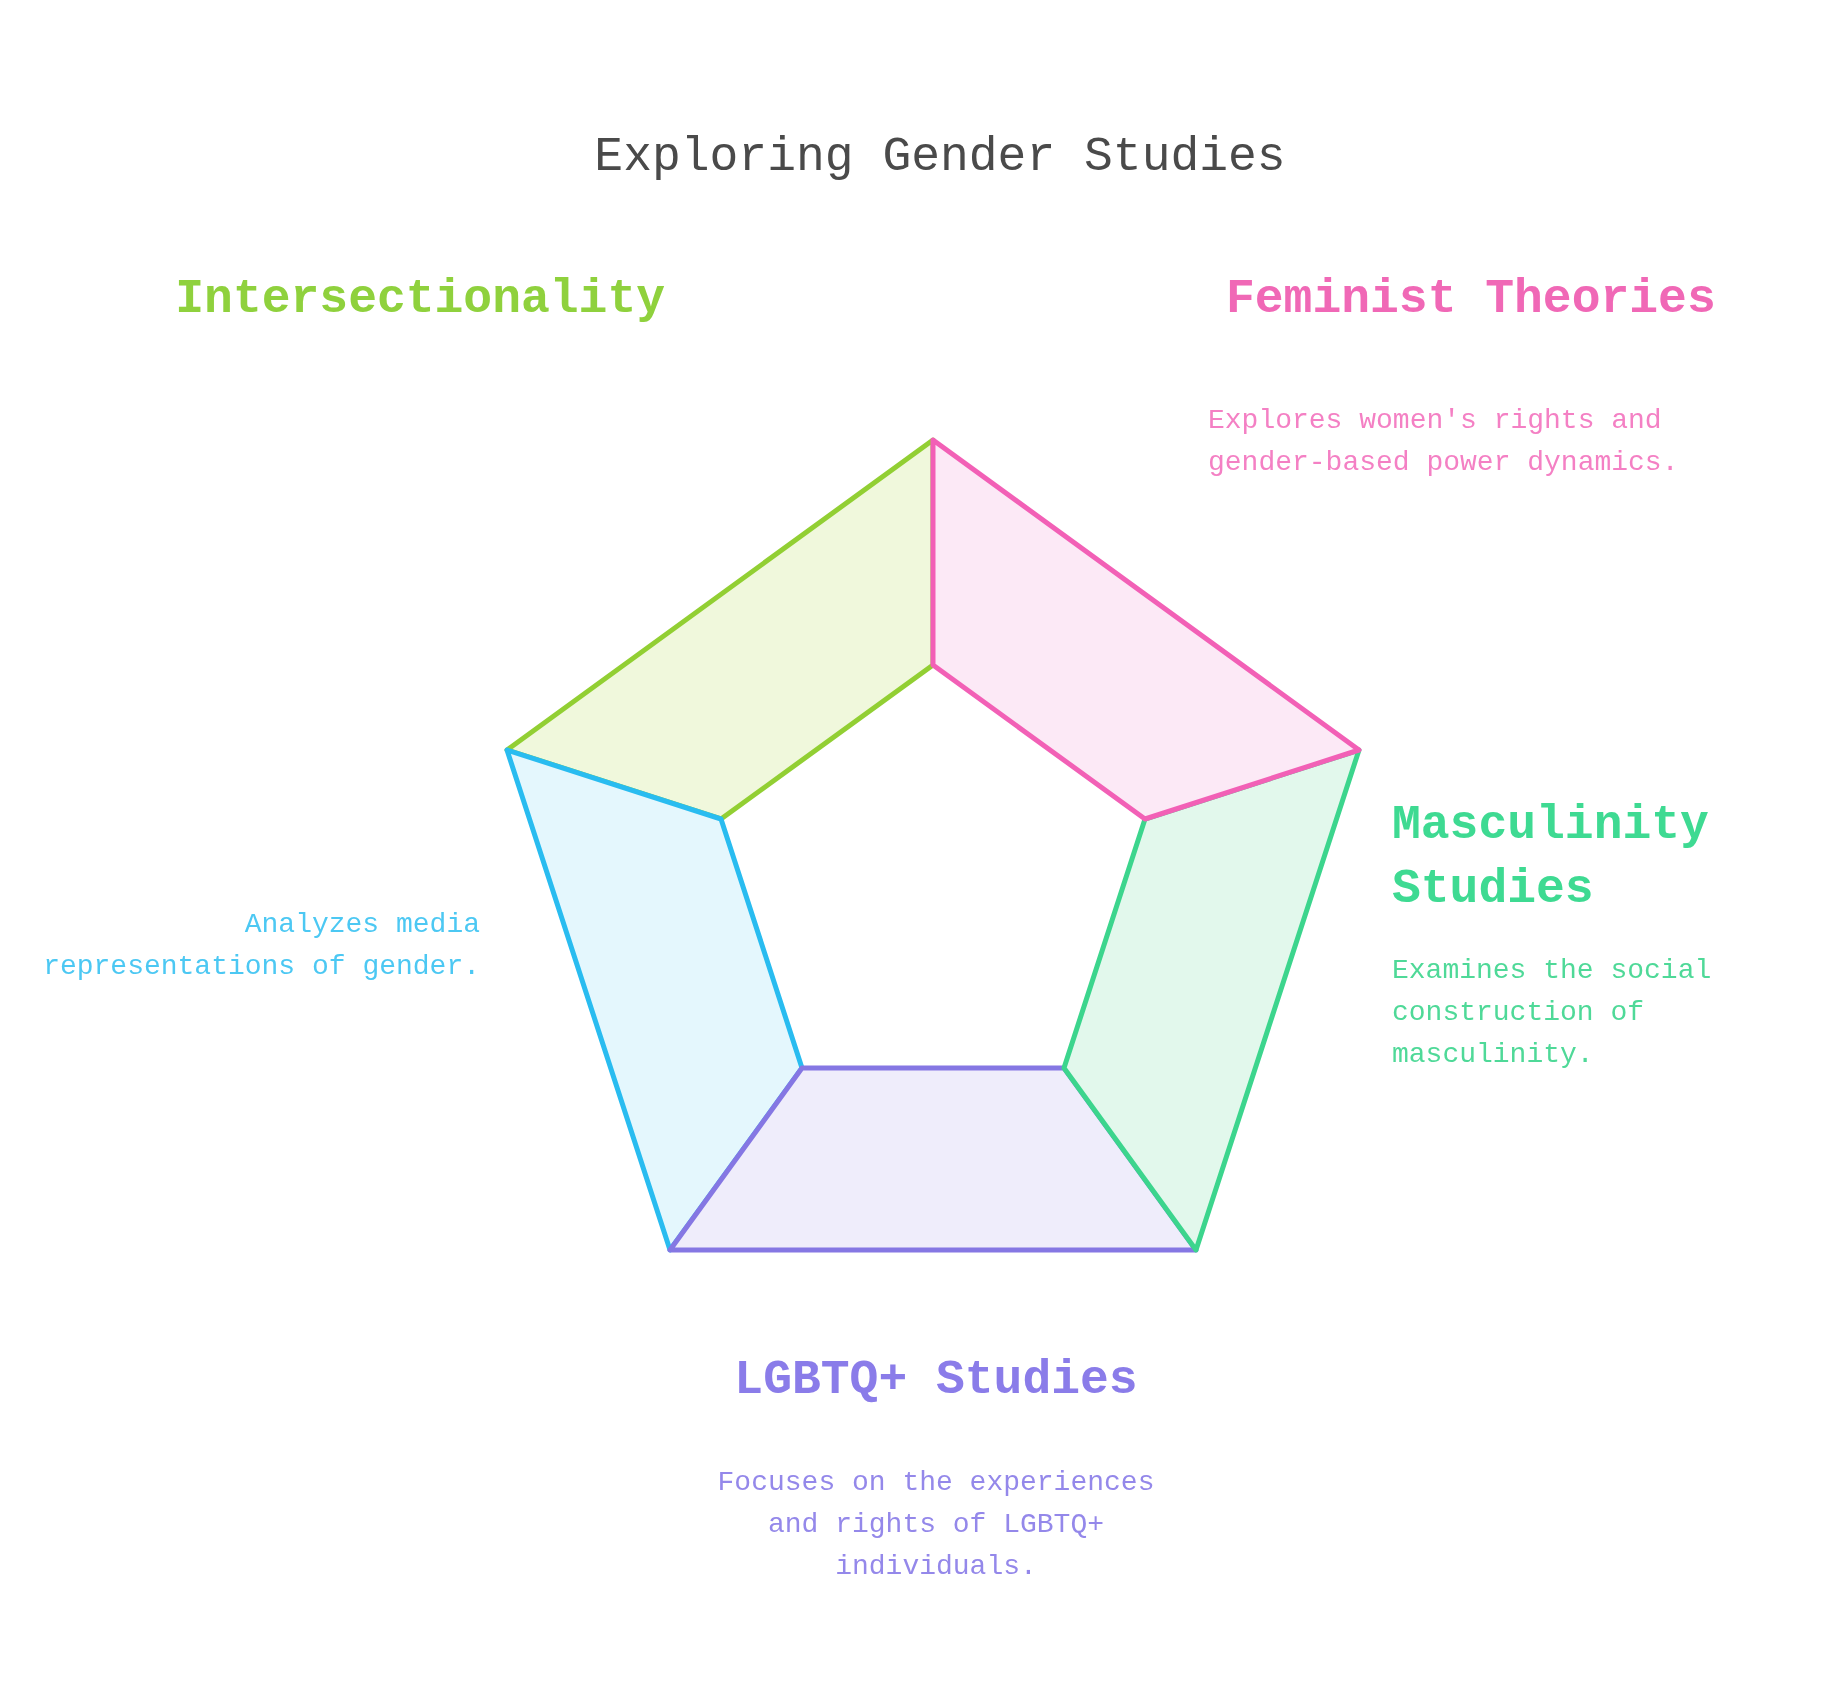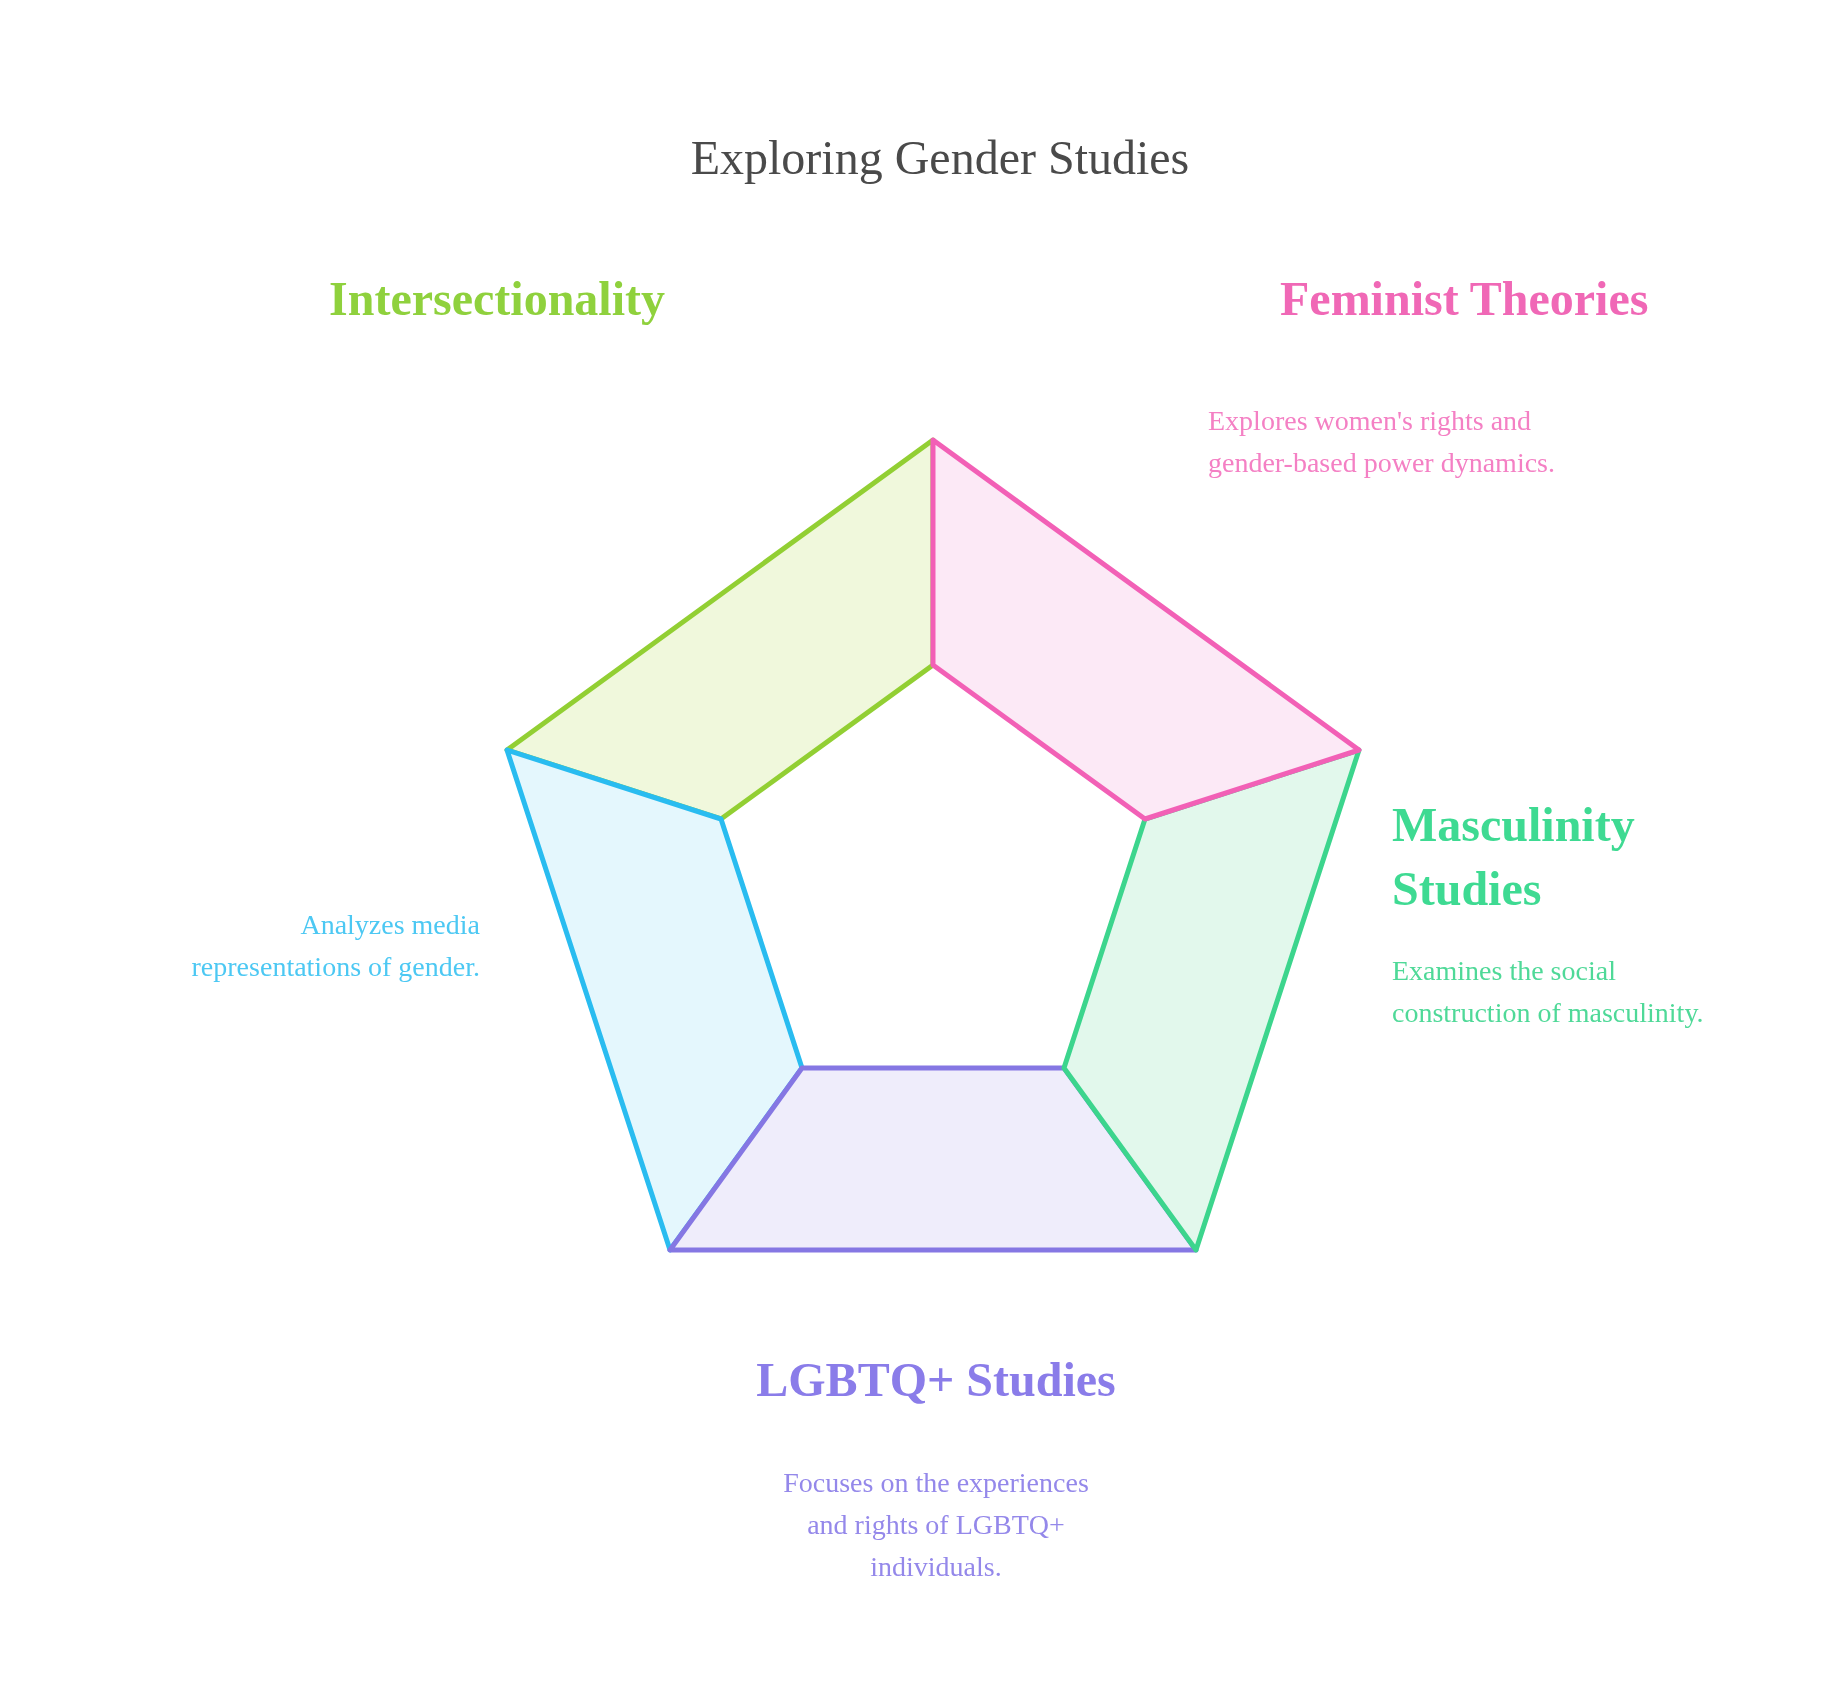--- a/index.html
+++ b/index.html
@@ -2,21 +2,21 @@
 <html><head>
 <meta charset="utf-8">
 <style>
   html, body { margin: 0; padding: 0; background: #ffffff; }
   .canvas {
     position: relative;
     width: 1835px;
     height: 1685px;
     background: #ffffff;
     overflow: hidden;
-    font-family: Liberation Serif, serif;
+    font-family: Liberation Mono, monospace;
   }
   .title {
     position: absolute;
     top: 130px;
     left: 940px;
     transform: translateX(-50%);
     margin: 0;
     font-size: 48px;
     font-weight: 400;
     white-space: nowrap;
@@ -42,21 +42,21 @@
   .seg-heading.wrap { white-space: normal; }
   .seg-desc {
     font-size: 28px;
     font-weight: 400;
     line-height: 42px;
   }
   
   .pos-int-h { top: 267px; right: 1170px; text-align: right; }
   .pos-int-d { top: 380px; right: 1170px; text-align: right; }
   
-  .pos-fem-h { top: 267px; left: 1280px; text-align: center; }
+  .pos-fem-h { top: 267px; left: 1226px; text-align: center; }
   .pos-fem-d { top: 400px; left: 1208px; }
   
   .pos-mas-h { top: 793px; left: 1392px; max-width: 360px; }
   .pos-mas-d { top: 950px; left: 1392px; }
   
   .pos-gen-h { top: 851px; right: 1355px; text-align: right; }
   .pos-gen-d { top: 904px; right: 1355px; text-align: right; }
   
   .pos-lgb-h { top: 1348px; left: 936px; transform: translateX(-50%); text-align: center; }
   .pos-lgb-d { top: 1462px; left: 936px; transform: translateX(-50%); text-align: center; }

